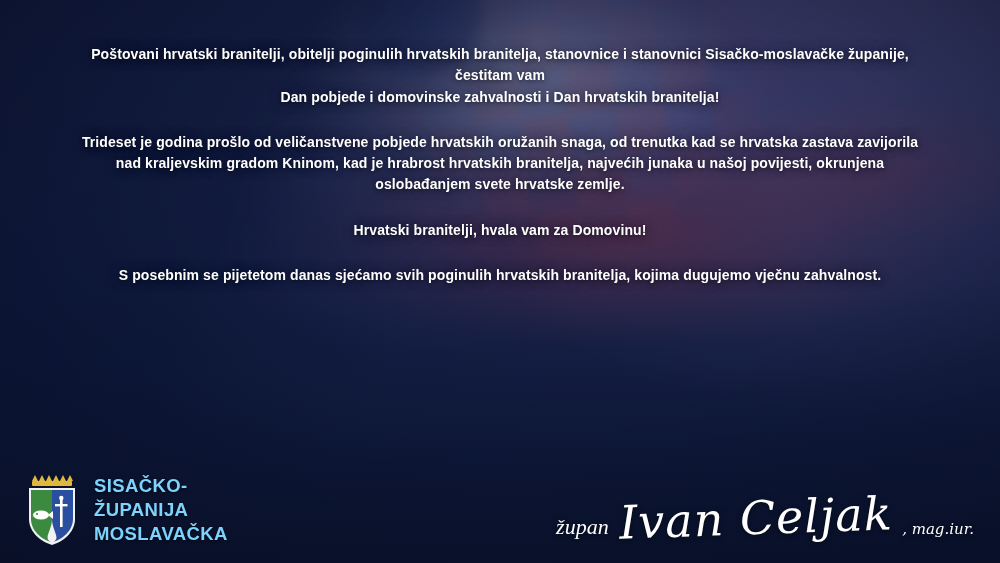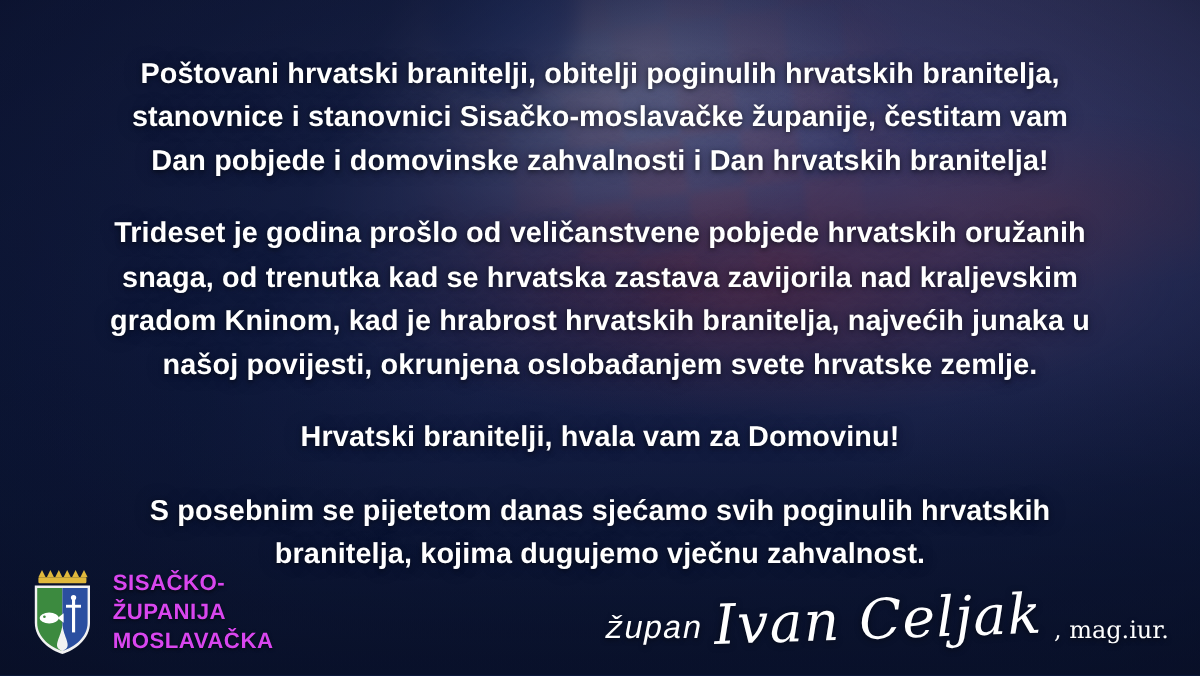--- a/index.html
+++ b/index.html
@@ -96,21 +96,21 @@
   
   #message {
     position: absolute;
     left: 0;
     top: 44px;
     width: 1000px;
     padding: 0 58px;
     box-sizing: border-box;
     text-align: center;
     color: #ffffff;
-    font-size: 24px;
+    font-size: 14px;
     font-weight: bold;
     line-height: 1.52;
     text-shadow: 0 1px 4px rgba(0,0,0,0.55), 0 0 14px rgba(10,20,50,0.45);
     letter-spacing: 0.1px;
   }
   #message p {
     margin: 0 0 24px 0;
   }
   #message p:last-child {
     margin-bottom: 0;
@@ -127,56 +127,57 @@
     align-items: center;
     gap: 14px;
   }
   .crest {
     width: 56px;
     height: 74px;
     position: relative;
     flex: 0 0 auto;
   }
   .crest-text {
-    color: #d946ef;
+    color: #7dd3fc;
     font-size: 18.5px;
     font-weight: bold;
     line-height: 1.28;
     letter-spacing: 0.4px;
     text-shadow: 0 1px 3px rgba(0,0,0,0.6);
   }
 
   
   #signature {
     position: absolute;
     right: 26px;
     bottom: 22px;
     display: flex;
     align-items: baseline;
     gap: 10px;
     color: #ffffff;
   }
   .sig-prefix {
-    font-family: Liberation Mono, monospace;
+    font-family: Liberation Serif, serif;
     font-style: italic;
-    font-size: 27px;
+    font-size: 22px;
     text-shadow: 0 1px 4px rgba(0,0,0,0.5);
   }
   .sig-name {
     font-family: "DejaVu Serif", serif;
     font-style: italic;
     font-size: 46px;
     line-height: 1;
     letter-spacing: 1px;
     text-shadow: 0 1px 5px rgba(0,0,0,0.5);
     transform: rotate(-2deg);
   }
   .sig-suffix {
     font-family: "DejaVu Serif", serif;
-    font-size: 20px;
+    font-style: italic;
+    font-size: 15px;
     text-shadow: 0 1px 4px rgba(0,0,0,0.5);
   }
 </style>
 </head>
 <body>
 
 <div id="card">
 
   <div class="bg-layer bg-base"></div>
   <div class="bg-layer bg-red-sweep"></div>

